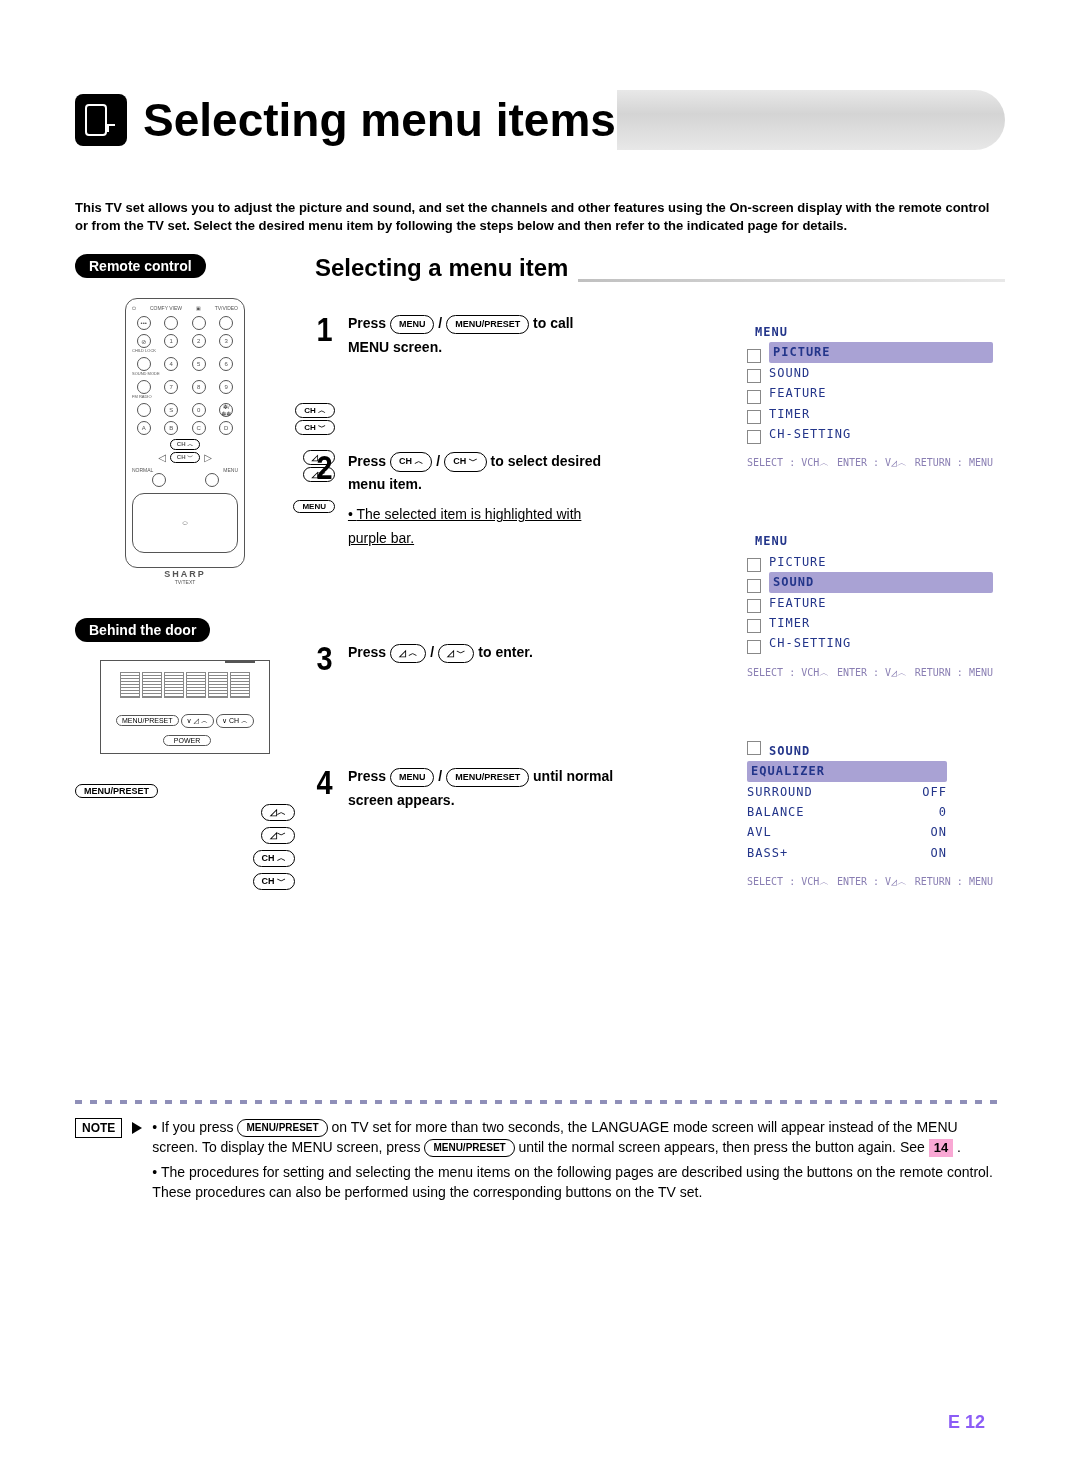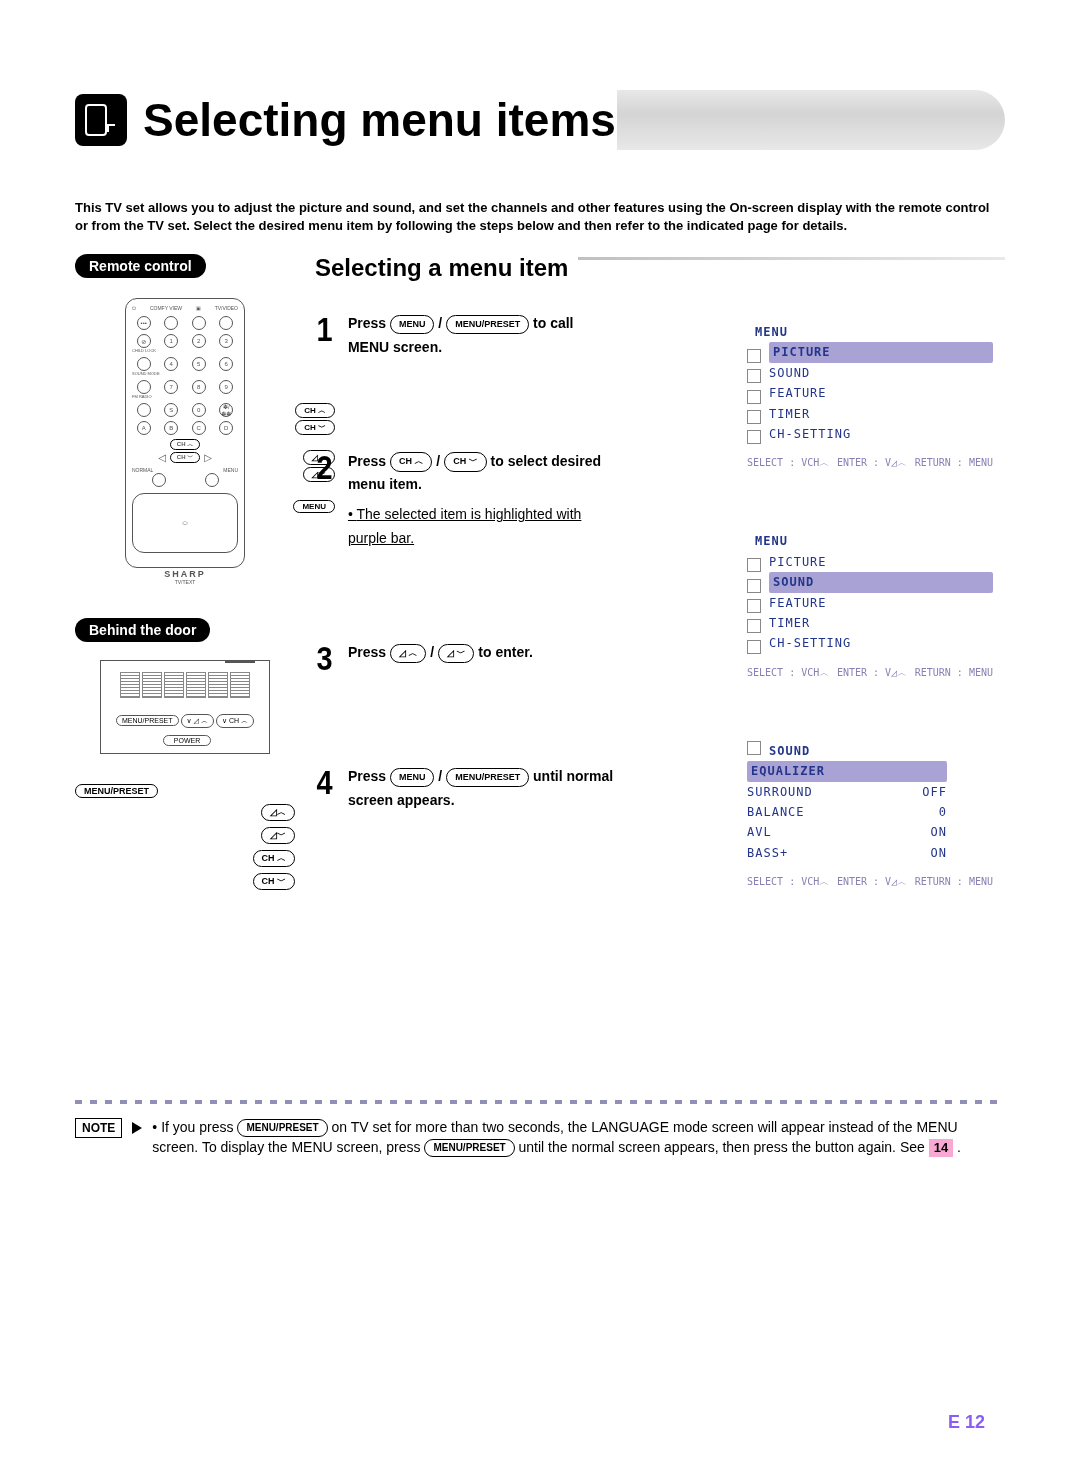--- a/index.html
+++ b/index.html
@@ -15,21 +15,21 @@
   .heading-bar {
     flex: 1; height: 60px; border-radius: 0 30px 30px 0;
     background: linear-gradient(180deg,#e8e8e8 0%,#d4d4d4 40%,#e8e8e8 100%);
     margin-left: -5px;
   }
 
   .intro { font-size: 13px; font-weight: bold; margin-top: 49px; line-height: 1.35; }
 
   .pill { background: #000; color: #fff; border-radius: 14px; padding: 4px 14px; font-size: 14px; font-weight: bold; display: inline-block; }
   .sub-heading-bar { flex: 1; height: 3px; background: linear-gradient(90deg,#c0c0c0,#e8e8e8); margin-left: 10px; margin-top: 3px; }
-  .section-title-row { display: flex; align-items: flex-start; margin-top: 30px; }
+  .section-title-row { display: flex; align-items: flex-end; margin-top: 30px; }
   .selecting { font-size: 24px; font-weight: bold; }
 
   .columns { display: flex; margin-top: 20px; gap: 20px; }
   .left-col { width: 220px; }
   .mid-col  { width: 300px; }
   .right-col{ flex: 1; }
 
   .remote-img { width: 180px; margin: 20px auto 0; }
   .behind-img { width: 200px; margin: 18px auto 0; }
 
@@ -340,17 +340,18 @@
   </div>
 </div>
 
 <div class="note-divider"></div>
 <div class="note-row">
   <span class="note-badge">NOTE</span>
   <span class="arrow"></span>
   <div class="note-body">
       <ul id="notes-ul">
         <li>If you press <span class="lbl-oval" style="font-size:10px">MENU/PRESET</span> on TV set for more than two seconds, the LANGUAGE mode screen will appear instead of the MENU screen. To display the MENU screen, press <span class="lbl-oval" style="font-size:10px">MENU/PRESET</span> until the normal screen appears, then press the button again. See <span class="page-ref">14</span> .</li>
+        <li>The procedures for setting and selecting the menu items on the following pages are described using the buttons on the remote control. These procedures can also be performed using the corresponding buttons on the TV set.</li>
       </ul>
     </div>
 </div>
 
 <div class="page-num">E 12</div>
 
 </body></html>

